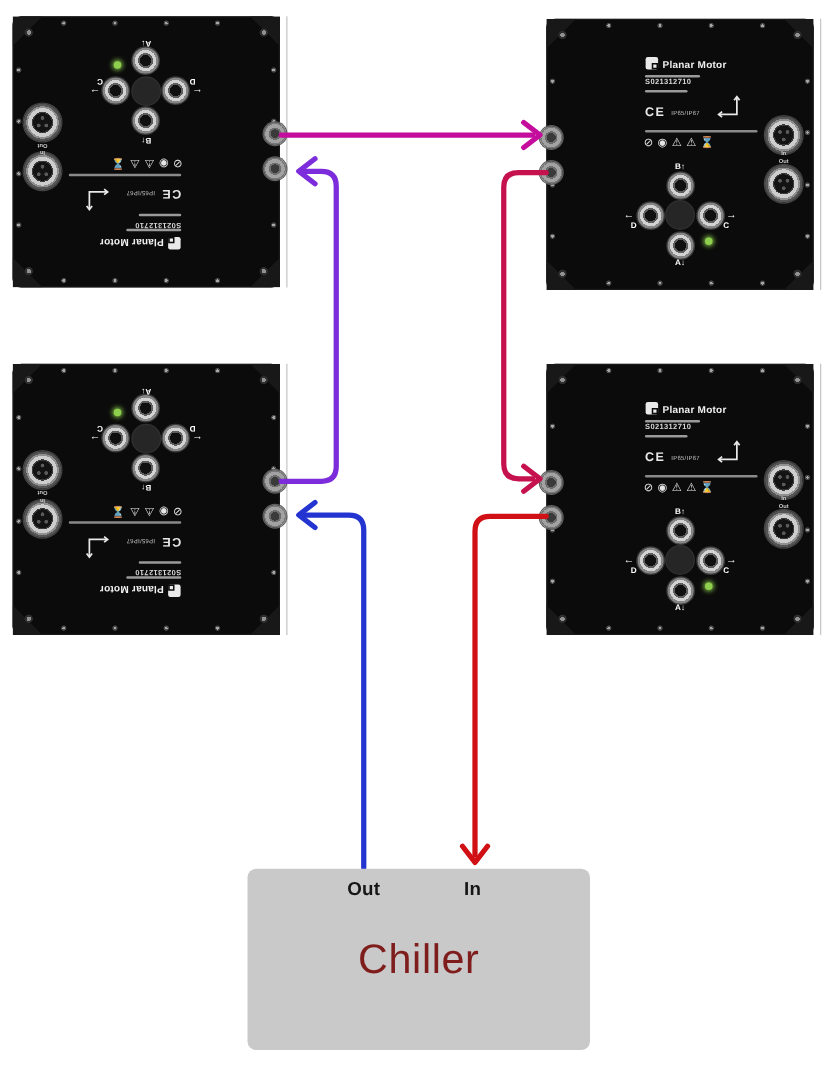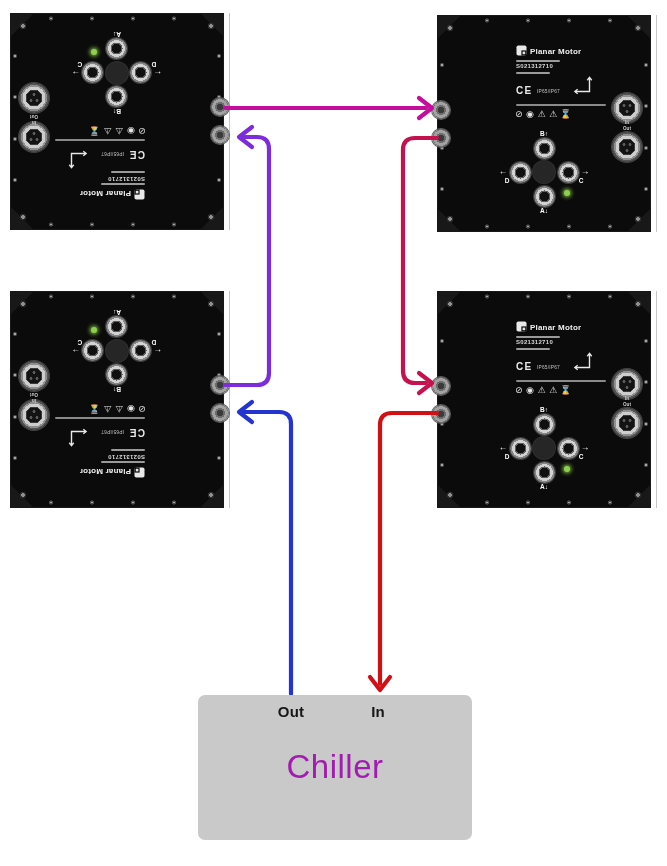--- a/index.html
+++ b/index.html
@@ -93,21 +93,21 @@
   .w1{left:-5px;top:86px;} .w2{left:-5px;top:114px;}
 
   
   .wires{position:absolute;left:0;top:0;width:667px;height:866px;pointer-events:none;}
   .wires path{fill:none;stroke-width:4.2;stroke-linecap:round;stroke-linejoin:round;}
 
   
   .chiller{position:absolute;left:198px;top:695px;width:274px;height:145px;background:#c9c9c9;border-radius:7px;}
   .ch-out,.ch-in{position:absolute;top:8px;transform:translateX(-50%);font-size:15px;font-weight:700;color:#161616;letter-spacing:.2px;}
   .ch-out{left:93px;} .ch-in{left:180px;}
-  .ch-title{position:absolute;left:0;top:53px;width:100%;text-align:center;font-size:33px;font-weight:500;color:#a21caf;letter-spacing:.5px;}
+  .ch-title{position:absolute;left:0;top:53px;width:100%;text-align:center;font-size:33px;font-weight:500;color:#7f1d1d;letter-spacing:.5px;}
 </style>
 </head>
 <body>
 
 <div id="stage">
 
   <div class="panel-wrap pos-tl rot">
     <div class="edge-strip"></div>
 
   <div class="panel">

